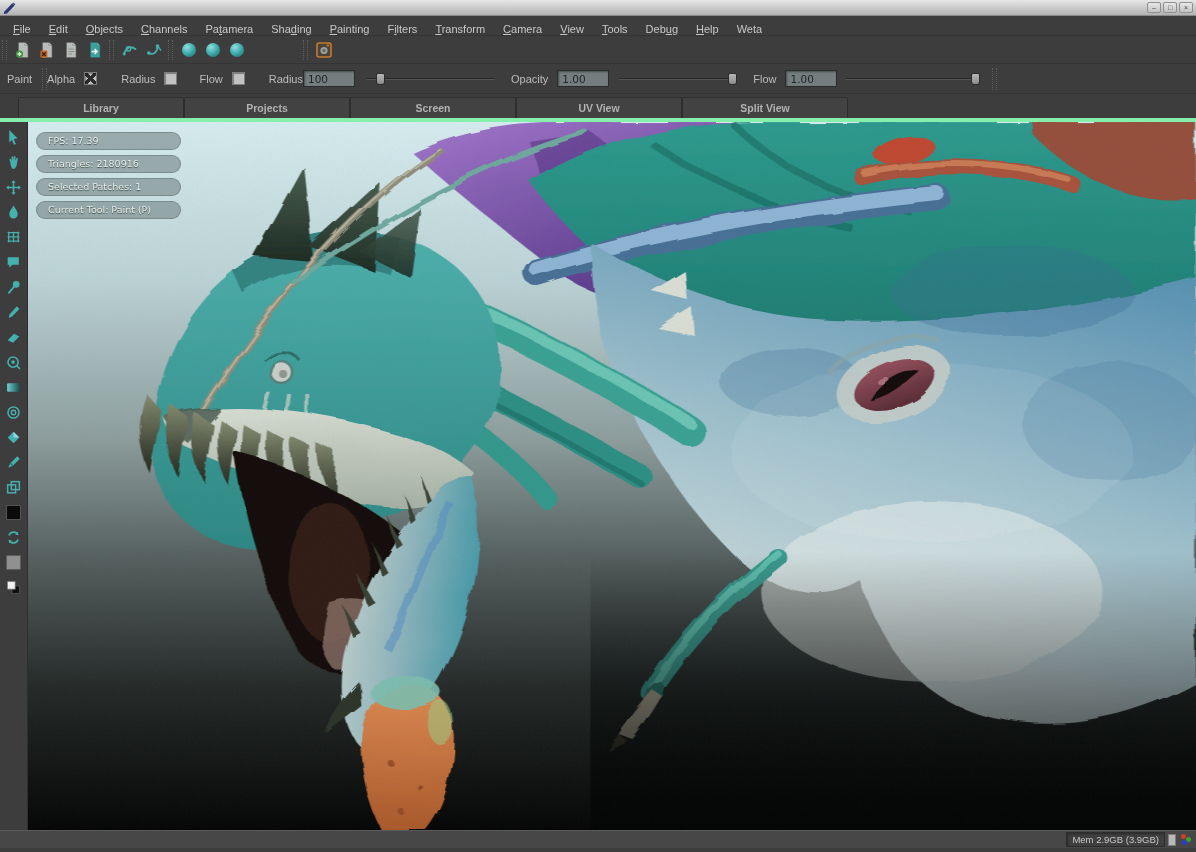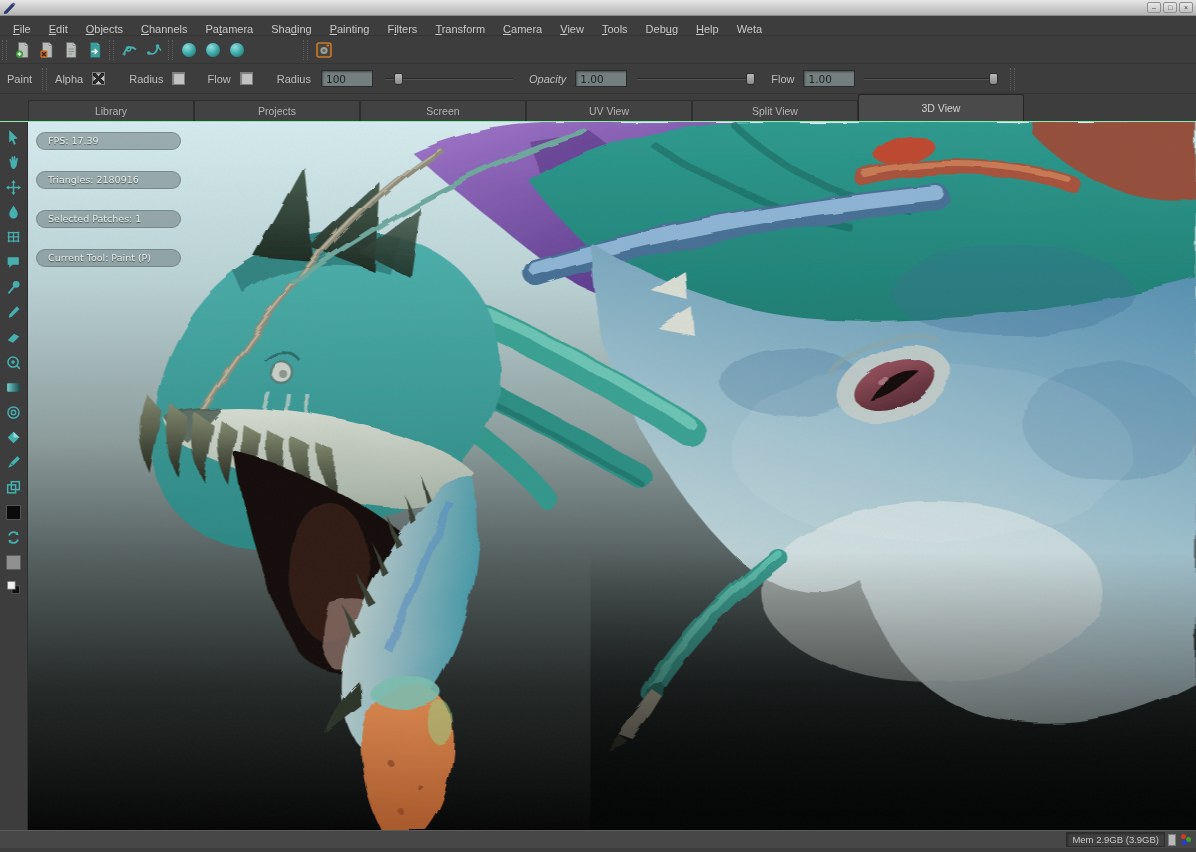--- a/index.html
+++ b/index.html
@@ -49,39 +49,39 @@
   .slider { position:relative; height:14px; }
   .slider .groove { position:absolute; left:0; right:0; top:6px; height:2px;
                     background:#272727; border-bottom:1px solid #555; }
   .slider .handle { position:absolute; top:1px; width:9px; height:12px;
                     background:linear-gradient(#b8b8b8,#8a8a8a); border:1px solid #2c2c2c;
                     border-radius:2px 2px 3px 3px; }
   .sl-radius { width:128px; } .sl-opacity { width:118px; } .sl-flow { width:134px; }
 
   
   .tabbar { height:28px; background:#3d3d3d; display:flex; align-items:flex-end;
-            padding-left:28px; border-bottom:1px solid #86efac; }
+            padding-left:18px; border-bottom:4px solid #86efac;font-weight:bold; }
   .tab { width:166px; height:21px; background:#424242; border:1px solid #2e2e2e;
          border-bottom:none; border-radius:2px 2px 0 0; display:flex; align-items:center;
          justify-content:center; font-size:10.5px; color:#b2b2b2; }
   .tab.active { height:27px; background:#4a4a4a; color:#d2d2d2; border-color:#262626;
                 border-radius:3px 3px 0 0; }
 
   
   .main { display:flex; height:708px; }
   .toolshelf { width:28px; background:#3d3d3d; border-right:1px solid #2e2e2e;
                display:flex; flex-direction:column; align-items:center; padding-top:3px; }
   .shelf-btn { width:24px; height:24px; display:flex; align-items:center;
                justify-content:center; margin-bottom:1px; }
 
   .viewport { position:relative; flex:1; overflow:hidden; }
   .viewport svg.scene { position:absolute; inset:0; width:100%; height:100%; display:block; }
 
   .hud { position:absolute; left:8px; top:10px; display:flex; flex-direction:column;
-         align-items:flex-end;gap:16px; }
+         align-items:flex-end; }
   .hud-pill { background:rgba(118,134,134,.62); border:1px solid rgba(70,84,84,.35);
               border-radius:10px; padding:2px 11px 3px; margin-bottom:5px;
               font-family:"DejaVu Sans", sans-serif; font-size:9.5px; color:#e7eeea;
               text-shadow:0 1px 1px rgba(30,40,40,.75); white-space:pre; }
   .hud-pill.fixed { min-width:145px; }
 
   
   .statusbar { height:18px; background:#474747; border-top:1px solid #5a5a5a;
                display:flex; align-items:center; justify-content:flex-end; padding-right:4px; }
   .mem-field { background:#3f3f3f; border:1px solid #2d2d2d;
@@ -226,33 +226,33 @@
       <circle cx="9" cy="9.5" r="3.6" fill="#9aa09a"></circle>
       <circle cx="9" cy="9.5" r="1.6" fill="#5c645c"></circle>
       <rect x="11.5" y="3.6" width="2.6" height="1.8" fill="#c8792f"></rect>
     </svg>
   </span>
 </div>
 
 <div class="paintbar">
   <span class="pb-label" style="margin-left:7px;">Paint</span>
   <span class="pb-handle" style="margin-left:10px;"></span>
-  <span class="pb-label" style="margin-left:8px;">Alpha</span>
+  <span class="pb-label" style="margin-left:0;">Alpha</span>
   <span class="checkbox checked" style="margin-left:9px;"></span>
   <span class="pb-label" style="margin-left:24px;">Radius</span>
   <span class="checkbox" style="margin-left:9px;"></span>
   <span class="pb-label" style="margin-left:22px;">Flow</span>
   <span class="checkbox" style="margin-left:9px;"></span>
   <span class="pb-label" style="margin-left:24px;">Radius</span>
-  <input class="num-input" style="margin-left: 10px;" value="100">
+  <input class="num-input" style="" value="100">
   <span class="slider sl-radius" style="margin-left:12px;">
     <span class="groove"></span>
       <span class="handle" style="left:7%;"></span>
   </span>
-  <span class="pb-label" style="margin-left:16px;font-style:italic;">Opacity</span>
+  <span class="pb-label" style="margin-left:16px;">Opacity</span>
   <input class="num-input" style="margin-left: 9px;" value="1.00">
   <span class="slider sl-opacity" style="margin-left:10px;">
     <span class="groove"></span>
       <span class="handle" style="left:calc(100% - 9px);"></span>
   </span>
   <span class="pb-label" style="margin-left:16px;">Flow</span>
   <input class="num-input" style="margin-left: 9px;" value="1.00">
   <span class="slider sl-flow" style="margin-left:9px;">
     <span class="groove"></span>
       <span class="handle" style="left:calc(100% - 9px);"></span>
@@ -275,23 +275,20 @@
     </div>
 
     <div class="tab">
       <span>UV View</span>
     </div>
 
     <div class="tab">
       <span>Split View</span>
     </div>
 
-    <div class="tab active">
-      <span>3D View</span>
-    </div>
   </div>
 
 <div class="main">
 
   <div class="toolshelf">
     <span class="shelf-btn">
         <svg width="17" height="17" viewBox="0 0 16 16">
           <path d="M4 1 L12 9 L8.2 9.4 L10.2 14 L8.4 14.8 L6.5 10.3 L4 12.6 Z" fill="#45b0ae"></path>
         </svg>
       </span>

